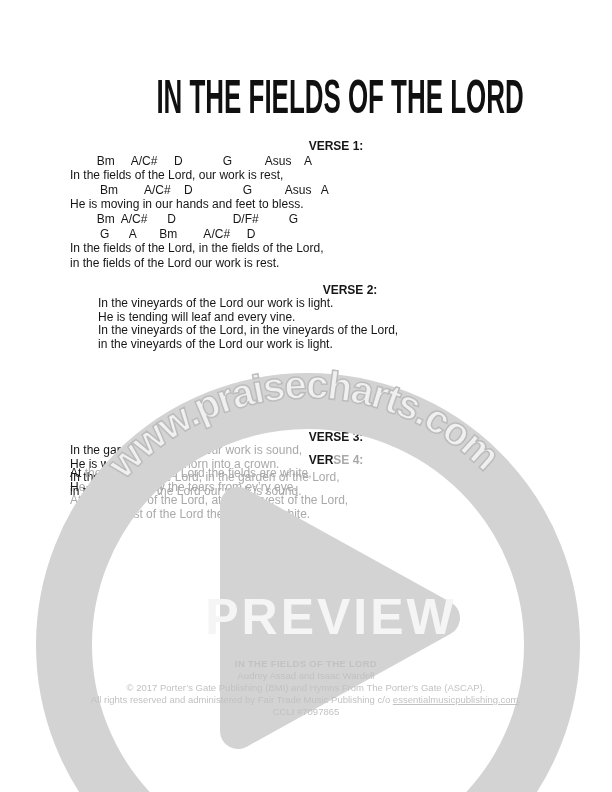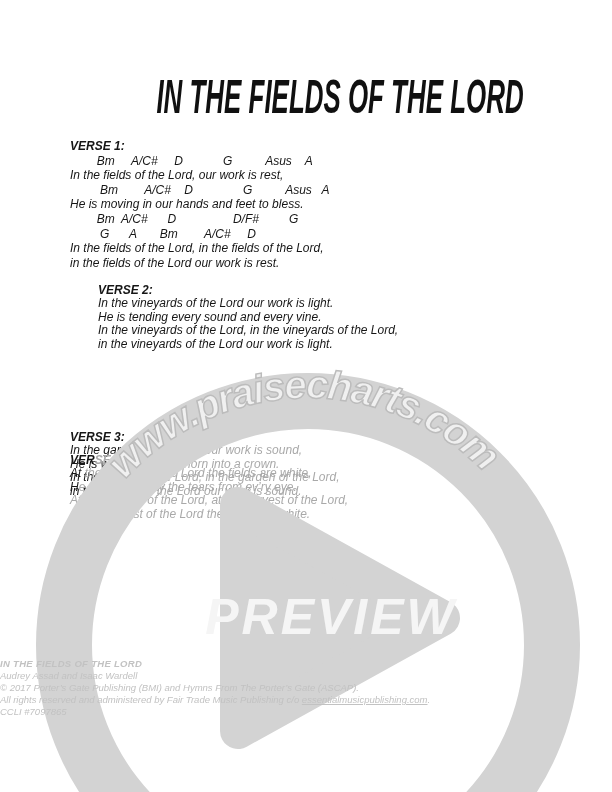--- a/index.html
+++ b/index.html
@@ -3,21 +3,20 @@
 <meta charset="utf-8">
 <style>
   html,body{margin:0;padding:0;background:#ffffff;}
   .page{
     position:relative;
     width:612px;height:792px;
     background:#ffffff;
     overflow:hidden;
     font-family:"Liberation Sans",sans-serif;
     color:#161616;
-    font-style:italic;
   }
   
   .title{
     position:absolute;top:76px;left:0;right:0;
     text-align:center;line-height:42px;margin:0;
   }
   .title-inner{
     display:inline-block;
     font-size:48px;font-weight:700;
     letter-spacing:0px;white-space:nowrap;
@@ -27,39 +26,39 @@
   
   .verse{
     position:absolute;left:70px;right:10px;
     font-size:12px;
   }
   .verse .line{white-space:pre;}
   .v1{top:139px;line-height:14.6px;}
   .v2{top:284px;line-height:13.4px;margin-left:28px;}
   .v3{top:383px;line-height:13.4px;margin-top:48px;}
   .v4{top:454px;line-height:13.4px;}
-  .vheader{font-weight:700;}
+  .vheader{font-weight:700;text-align:center;}
   .dark{color:#161616;}
   .light{color:#a9a9a9;}
   
   .watermark{position:absolute;top:0;left:0;pointer-events:none;}
   .wm-arc-text{
     font-family:"Liberation Sans",sans-serif;
     font-weight:700;font-size:40px;letter-spacing:1px;
     fill:#f0f0f0;stroke:#bcbcbc;stroke-width:1.5px;
   }
   .preview{
     font-family:"Liberation Sans",sans-serif;
     font-weight:700;font-size:50px;letter-spacing:3px;
     fill:#f5f5f5;text-anchor:middle;
   }
   
   .footer{
     position:absolute;left:0;right:0;top:658px;
-    text-align:left;
+    text-align:center;
     font-size:9.5px;line-height:12px;
     color:#c2c2c2;
   }
   .f-bold{font-weight:700;letter-spacing:0.3px;}
   .f-link{color:#c2c2c2;text-decoration:underline;cursor:pointer;}
 </style>
 </head>
 <body>
 
 <div class="page">
@@ -74,21 +73,21 @@
     <div class="line lyric"><span class="dark">He is moving in our hands and feet to bless.</span><span class="light"></span></div>
     <div class="line chords">        Bm  A/C#      D                 D/F#         G</div>
     <div class="line chords">         G      A       Bm        A/C#     D</div>
     <div class="line lyric"><span class="dark">In the fields of the Lord, in the fields of the Lord,</span><span class="light"></span></div>
     <div class="line lyric"><span class="dark">in the fields of the Lord our work is rest.</span><span class="light"></span></div>
   </section>
 
   <section class="verse v2">
     <div class="line vheader"><span class="dark">VERSE 2:</span><span class="light"></span></div>
     <div class="line lyric"><span class="dark">In the vineyards of the Lord our work is light.</span><span class="light"></span></div>
-    <div class="line lyric"><span class="dark">He is tending every sound and every vine.</span><span class="light"></span></div>
+    <div class="line lyric"><span class="dark">He is tending will leaf and every vine.</span><span class="light"></span></div>
     <div class="line lyric"><span class="dark">In the vineyards of the Lord, in the vineyards of the Lord,</span><span class="light"></span></div>
     <div class="line lyric"><span class="dark">in the vineyards of the Lord our work is light.</span><span class="light"></span></div>
   </section>
 
   <section class="verse v3">
     <div class="line vheader"><span class="dark">VERSE 3:</span><span class="light"></span></div>
     <div class="line lyric"><span class="dark">In the garden of the </span><span class="light">Lord our work is sound,</span></div>
     <div class="line lyric"><span class="dark">He is weaving e</span><span class="light">very thorn into a crown.</span></div>
     <div class="line lyric"><span class="dark">In the fields</span><span class="light">n of the Lord, in the garden of the Lord,</span></div>
     <div class="line lyric"><span class="dark">in the gar</span><span class="light">den of the Lord our work is sound.</span></div>

